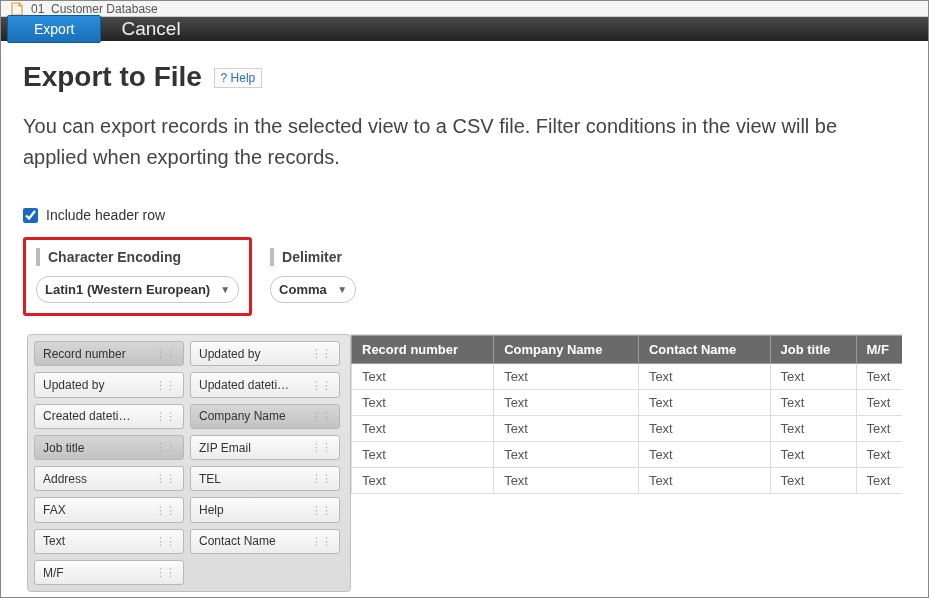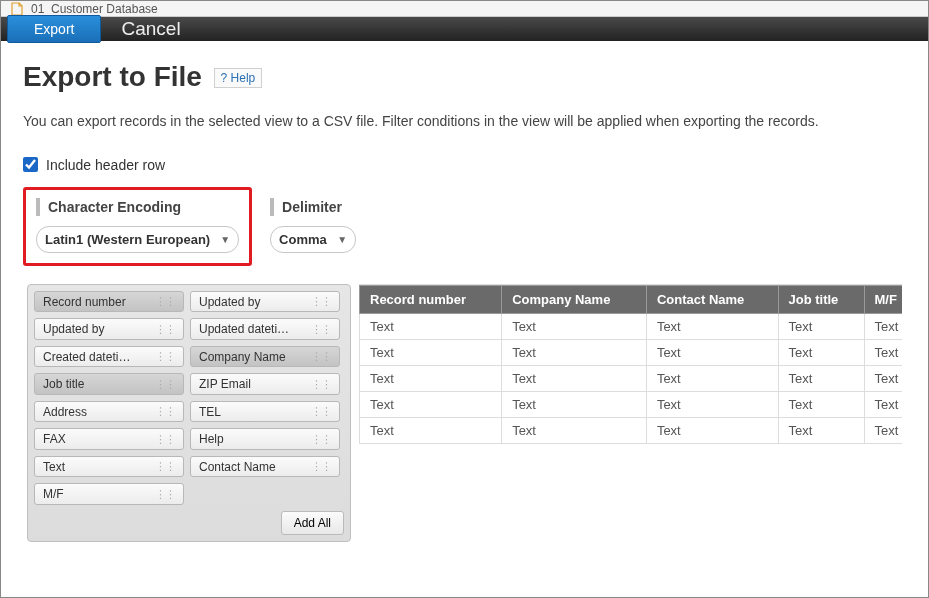--- a/index.html
+++ b/index.html
@@ -70,26 +70,26 @@
   color: #2a71b5;
   border: 1px solid #d0d0d0;
   background: #fafafa;
   padding: 2px 6px;
   border-radius: 0;
   cursor: pointer;
   vertical-align: 4px;
 }
 .desc {
   margin-top: 18px;
-  font-size: 14px;
+  font-size: 20px;
   line-height: 1.55;
   color: #444;
 }
 .chk-row {
-  margin-top: 24px;
+  margin-top: 34px;
   display: flex;
   align-items: center;
   gap: 8px;
   font-size: 14px;
 }
 .chk-row input[type=checkbox]{
   width:15px;height:15px;accent-color:#1968c7;
 }
 .enc-wrap {
   margin-top: 14px;
@@ -124,21 +124,20 @@
 }
 .enc-select { min-width: 188px; }
 .select-like .caret {
   margin-left: auto;
   color: #666;
   font-size: 10px;
 }
 .lower {
   display: flex;
   margin-top: 18px;
-  gap: 8px;
   padding: 0 4px;
 }
 .field-panel {
   width: 324px;
   background: linear-gradient(#e6e6e6,#dcdcdc);
   border: 1px solid #bfbfbf;
   border-radius: 4px;
   padding: 6px;
   height: 258px;
   display:flex;
@@ -321,23 +320,20 @@
           <div class="field-item">
             <span>Contact Name</span>
             <span class="grip">⋮⋮</span>
           </div>
           <div class="field-item">
             <span>M/F</span>
             <span class="grip">⋮⋮</span>
           </div>
           <div class="field-item" style="visibility: hidden;"></div>
         </div>
-      <div class="add-all-row">
-        <button class="add-all-btn">Add All</button>
-      </div>
     </div>
 
     <div class="table-wrap">
       <table class="preview">
         <thead>
             <tr id="thead-row">
               <th>Record number</th>
               <th>Company Name</th>
               <th>Contact Name</th>
               <th>Job title</th>

